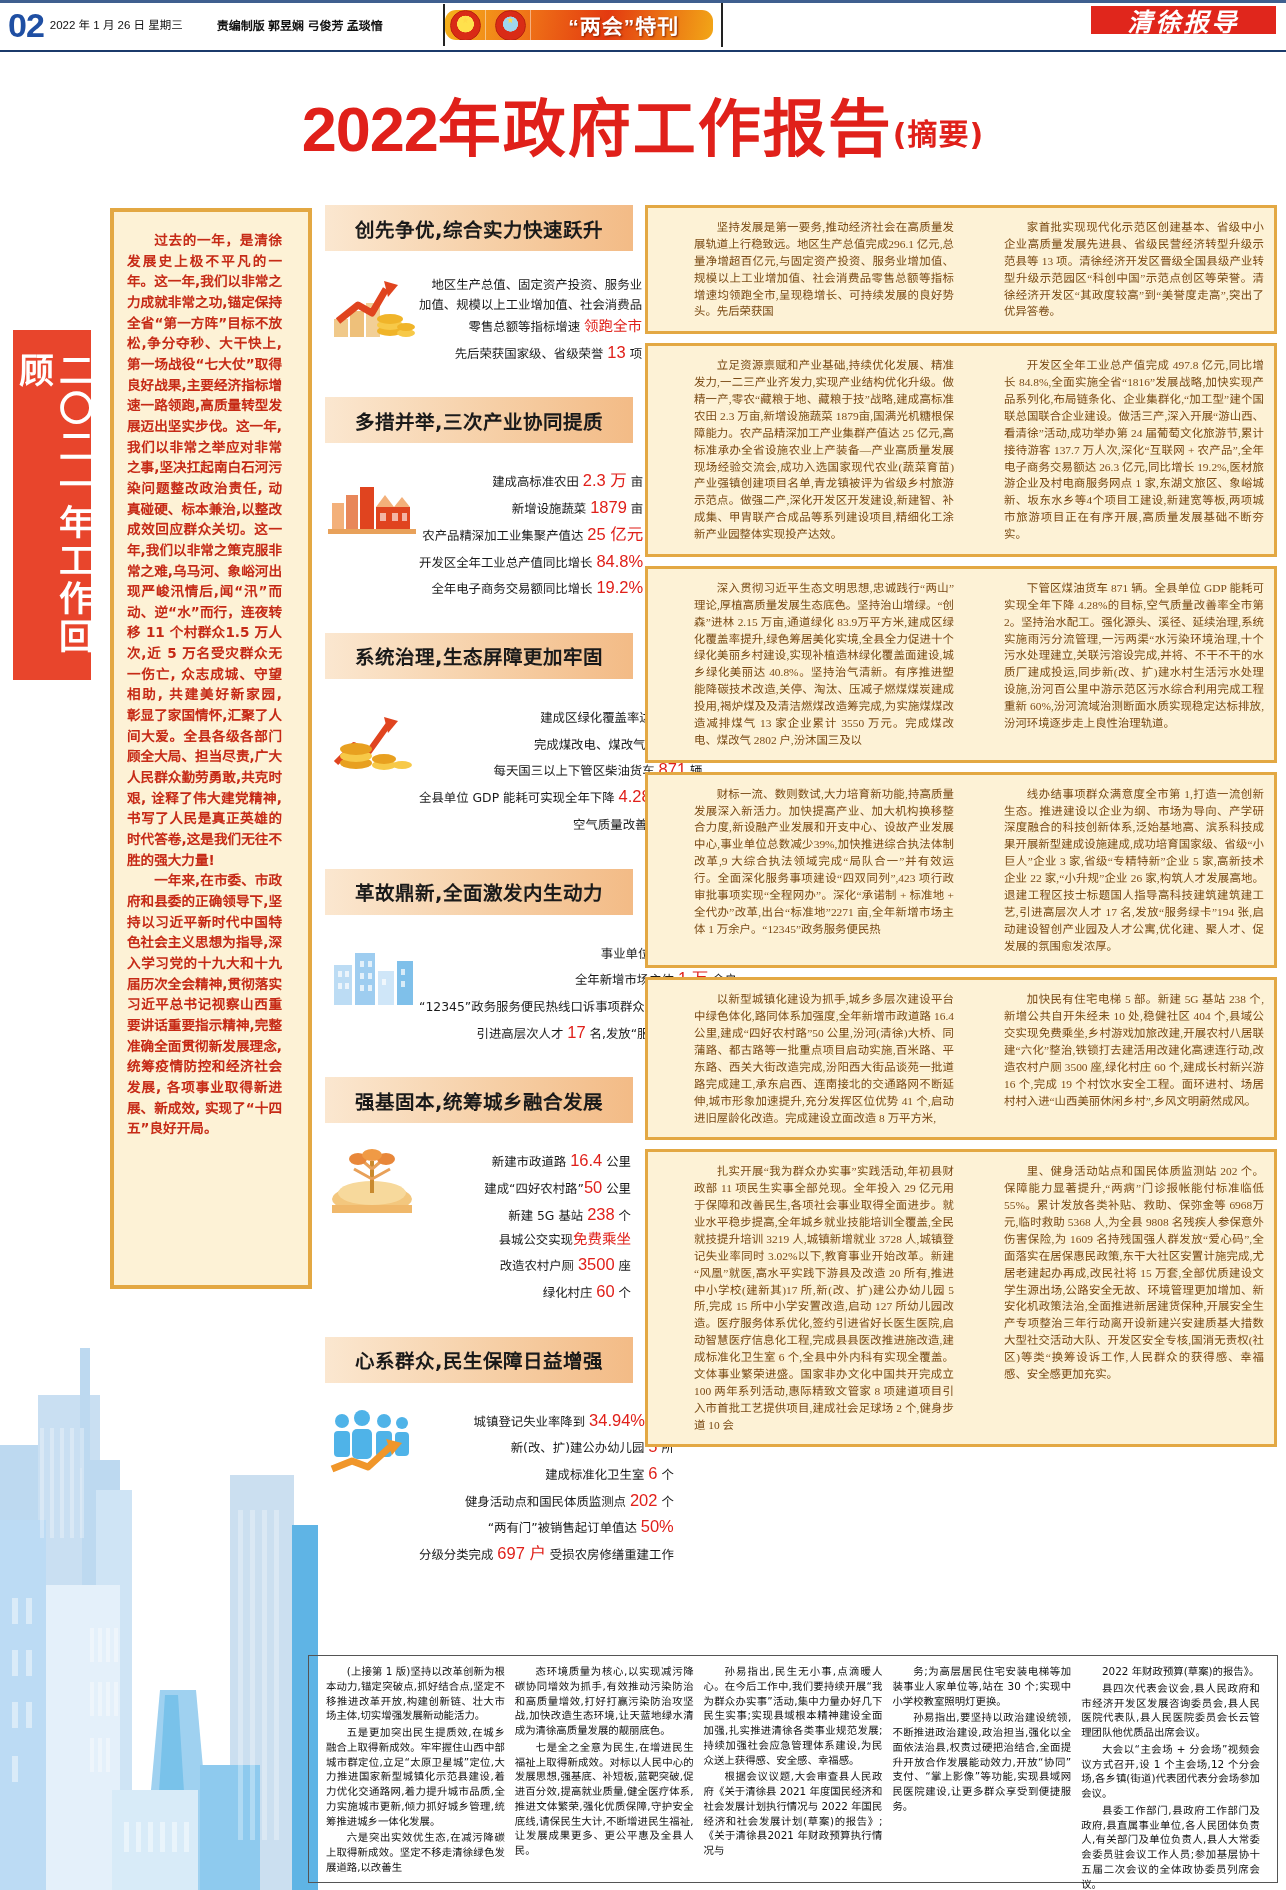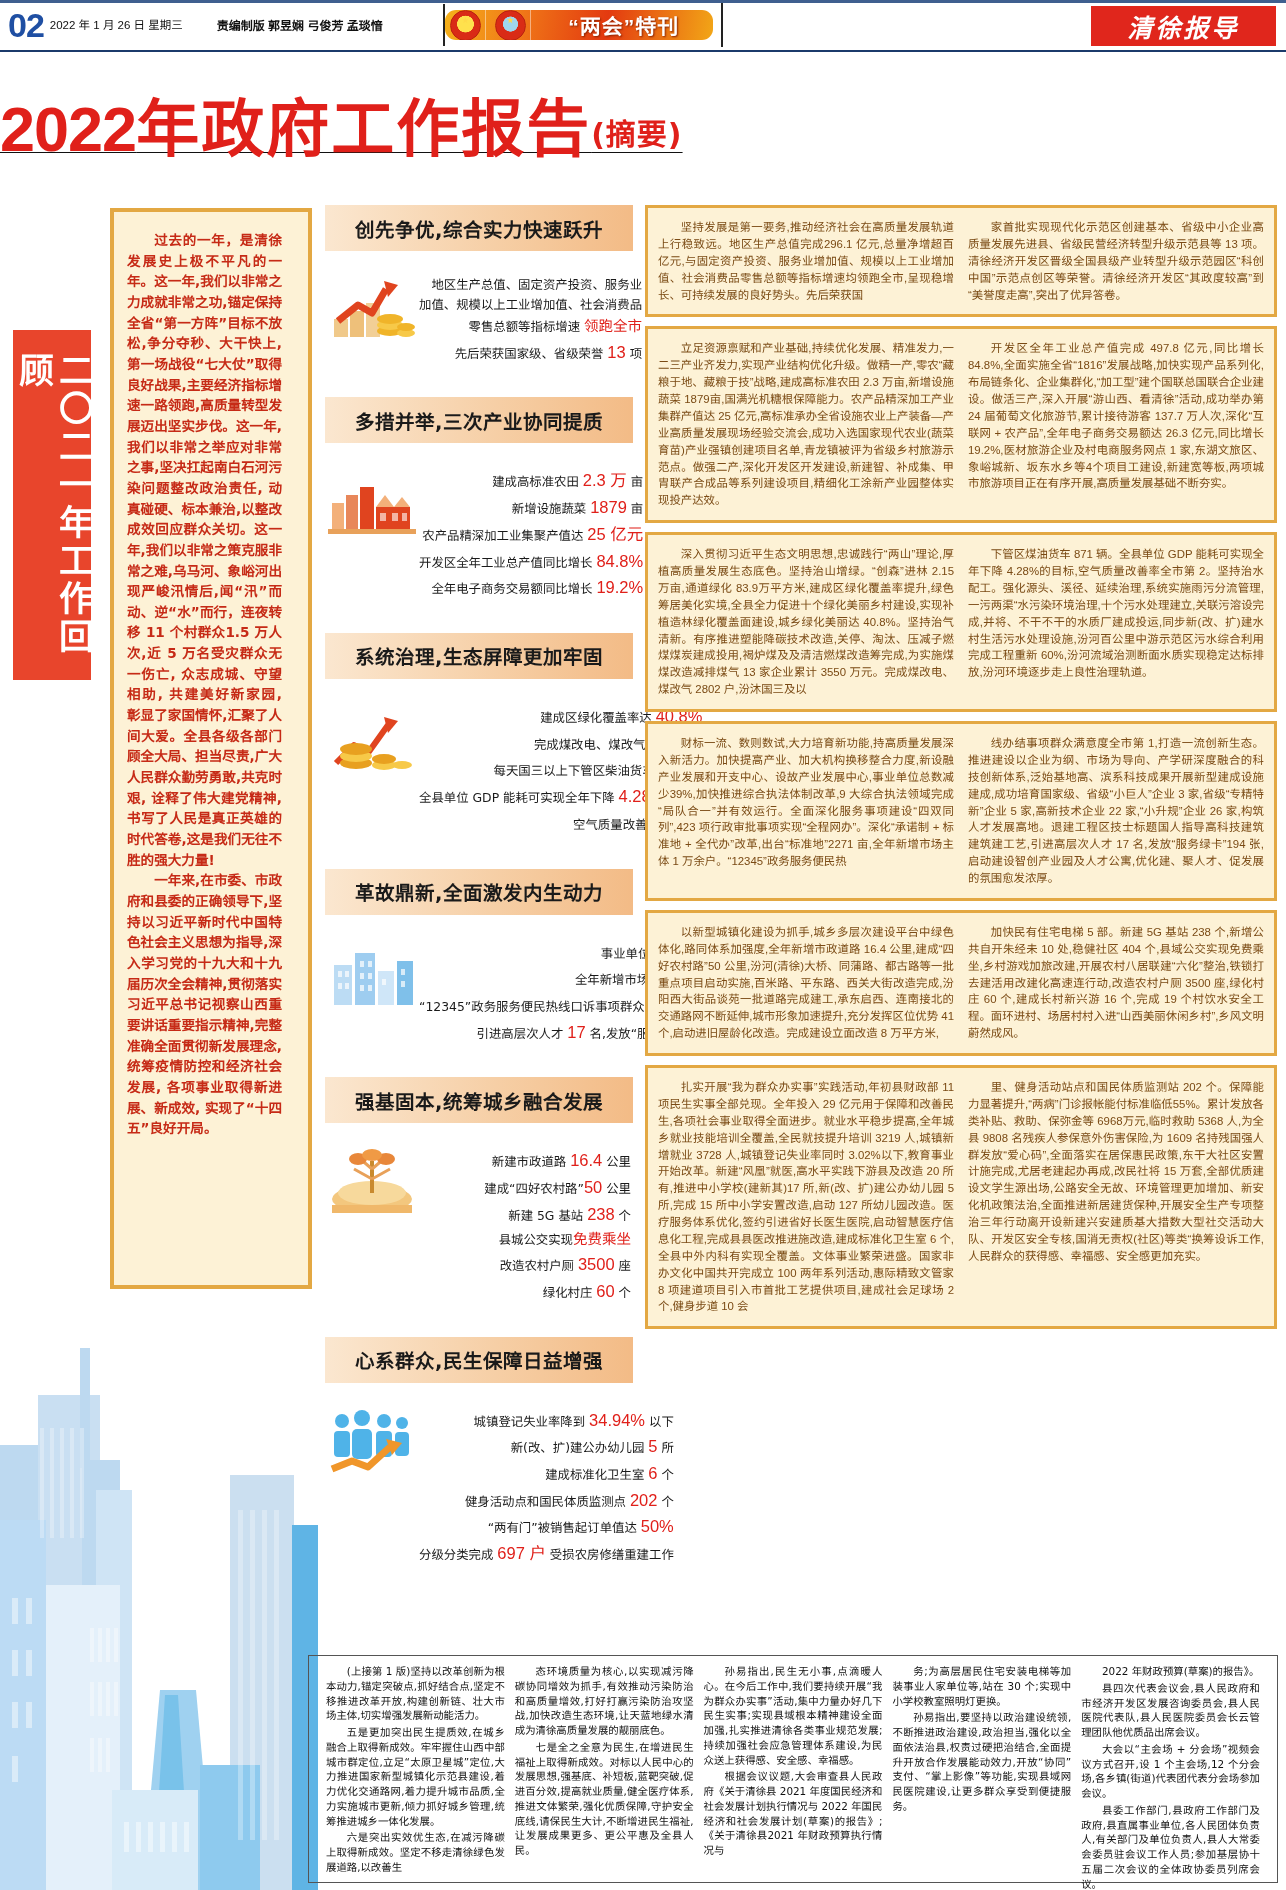--- a/index.html
+++ b/index.html
@@ -35,31 +35,30 @@
   .emblem.b{background:radial-gradient(circle at 50% 45%,#9fd7ee 0 34%,#d92b16 36% 100%);}
   .emblem:after{content:"";position:absolute;left:50%;top:22%;width:7px;height:7px;
     transform:translateX(-50%);background:#ffd94a;clip-path:polygon(50% 0,61% 35%,98% 35%,68% 57%,79% 91%,50% 70%,21% 91%,32% 57%,2% 35%,39% 35%);}
   .emblem-div{width:1px;height:32px;background:rgba(255,255,255,.45);margin:0 4px;}
   .special-text{
     flex:1;text-align:center;color:#fff;font-weight:bold;font-size:21px;
     text-shadow:1px 1px 2px #8a2200; letter-spacing:1px;
   }
   .mast-sep2{width:2px;height:44px;background:#222;margin-left:8px;}
   .nameplate{
-    position:absolute; right:10px; top:6px; width:185px;height:40px;
+    position:absolute; right:10px; top:6px; width:185px;height:28px;
     background:#e0261c; color:#fff; display:flex;align-items:center;justify-content:center;
     font-family:"Liberation Serif","DejaVu Serif",serif; font-size:25px; font-weight:bold;
     font-style:italic; letter-spacing:3px;
   }
 
   
   .headline{
-    position:absolute;left:0;top:78px;width:1286px;
+    position:absolute;left:0;top:78px;width:1286px;text-align:center;
     white-space:nowrap;
-    text-decoration:underline;
   }
   .headline .hl-num{
     font-family:"Liberation Sans",sans-serif;font-weight:bold;font-size:63px;color:#e0201a;
     letter-spacing:-1px;
   }
   .headline .hl-main{
     font-family:"DejaVu Sans",sans-serif;font-weight:bold;font-size:63px;color:#e0201a;
     letter-spacing:2px;
   }
   .headline .hl-sub{
@@ -114,22 +113,22 @@
   .hl{color:#e0201a;font-size:16.5px;font-family:"Liberation Sans",sans-serif;font-weight:normal;}
   .hlz{color:#e0201a;font-size:14.5px;font-family:"DejaVu Sans",sans-serif;}
 
   
   .right-wrap{position:absolute;left:645px;top:205px;width:632px;}
   .rbox{
     background:#fdf2d6;border:3px solid #e3a843;margin-bottom:9px;
     display:flex;padding:11px 10px;gap:14px;
   }
   .rbox p{
-    flex:1;font-family:Liberation Sans, sans-serif;
-    font-size:11.4px;line-height:1.48;color:#7a4a14;text-align:justify;text-indent:2em;
+    flex:1;font-family:Liberation Serif, serif;
+    font-size:11.4px;line-height:1.48;color:#7a4a14;text-align:justify;text-indent:2em;margin-left:36px;
   }
 
   
   .bottom-block{
     position:absolute;left:308px;top:1655px;width:970px;height:228px;
     border:1px solid #555;display:flex;padding:8px 17px;gap:10px;
   }
   .bcol{flex:1;}
   .bcol p{
     font-family:"DejaVu Sans",sans-serif;font-size:10.4px;line-height:1.42;

